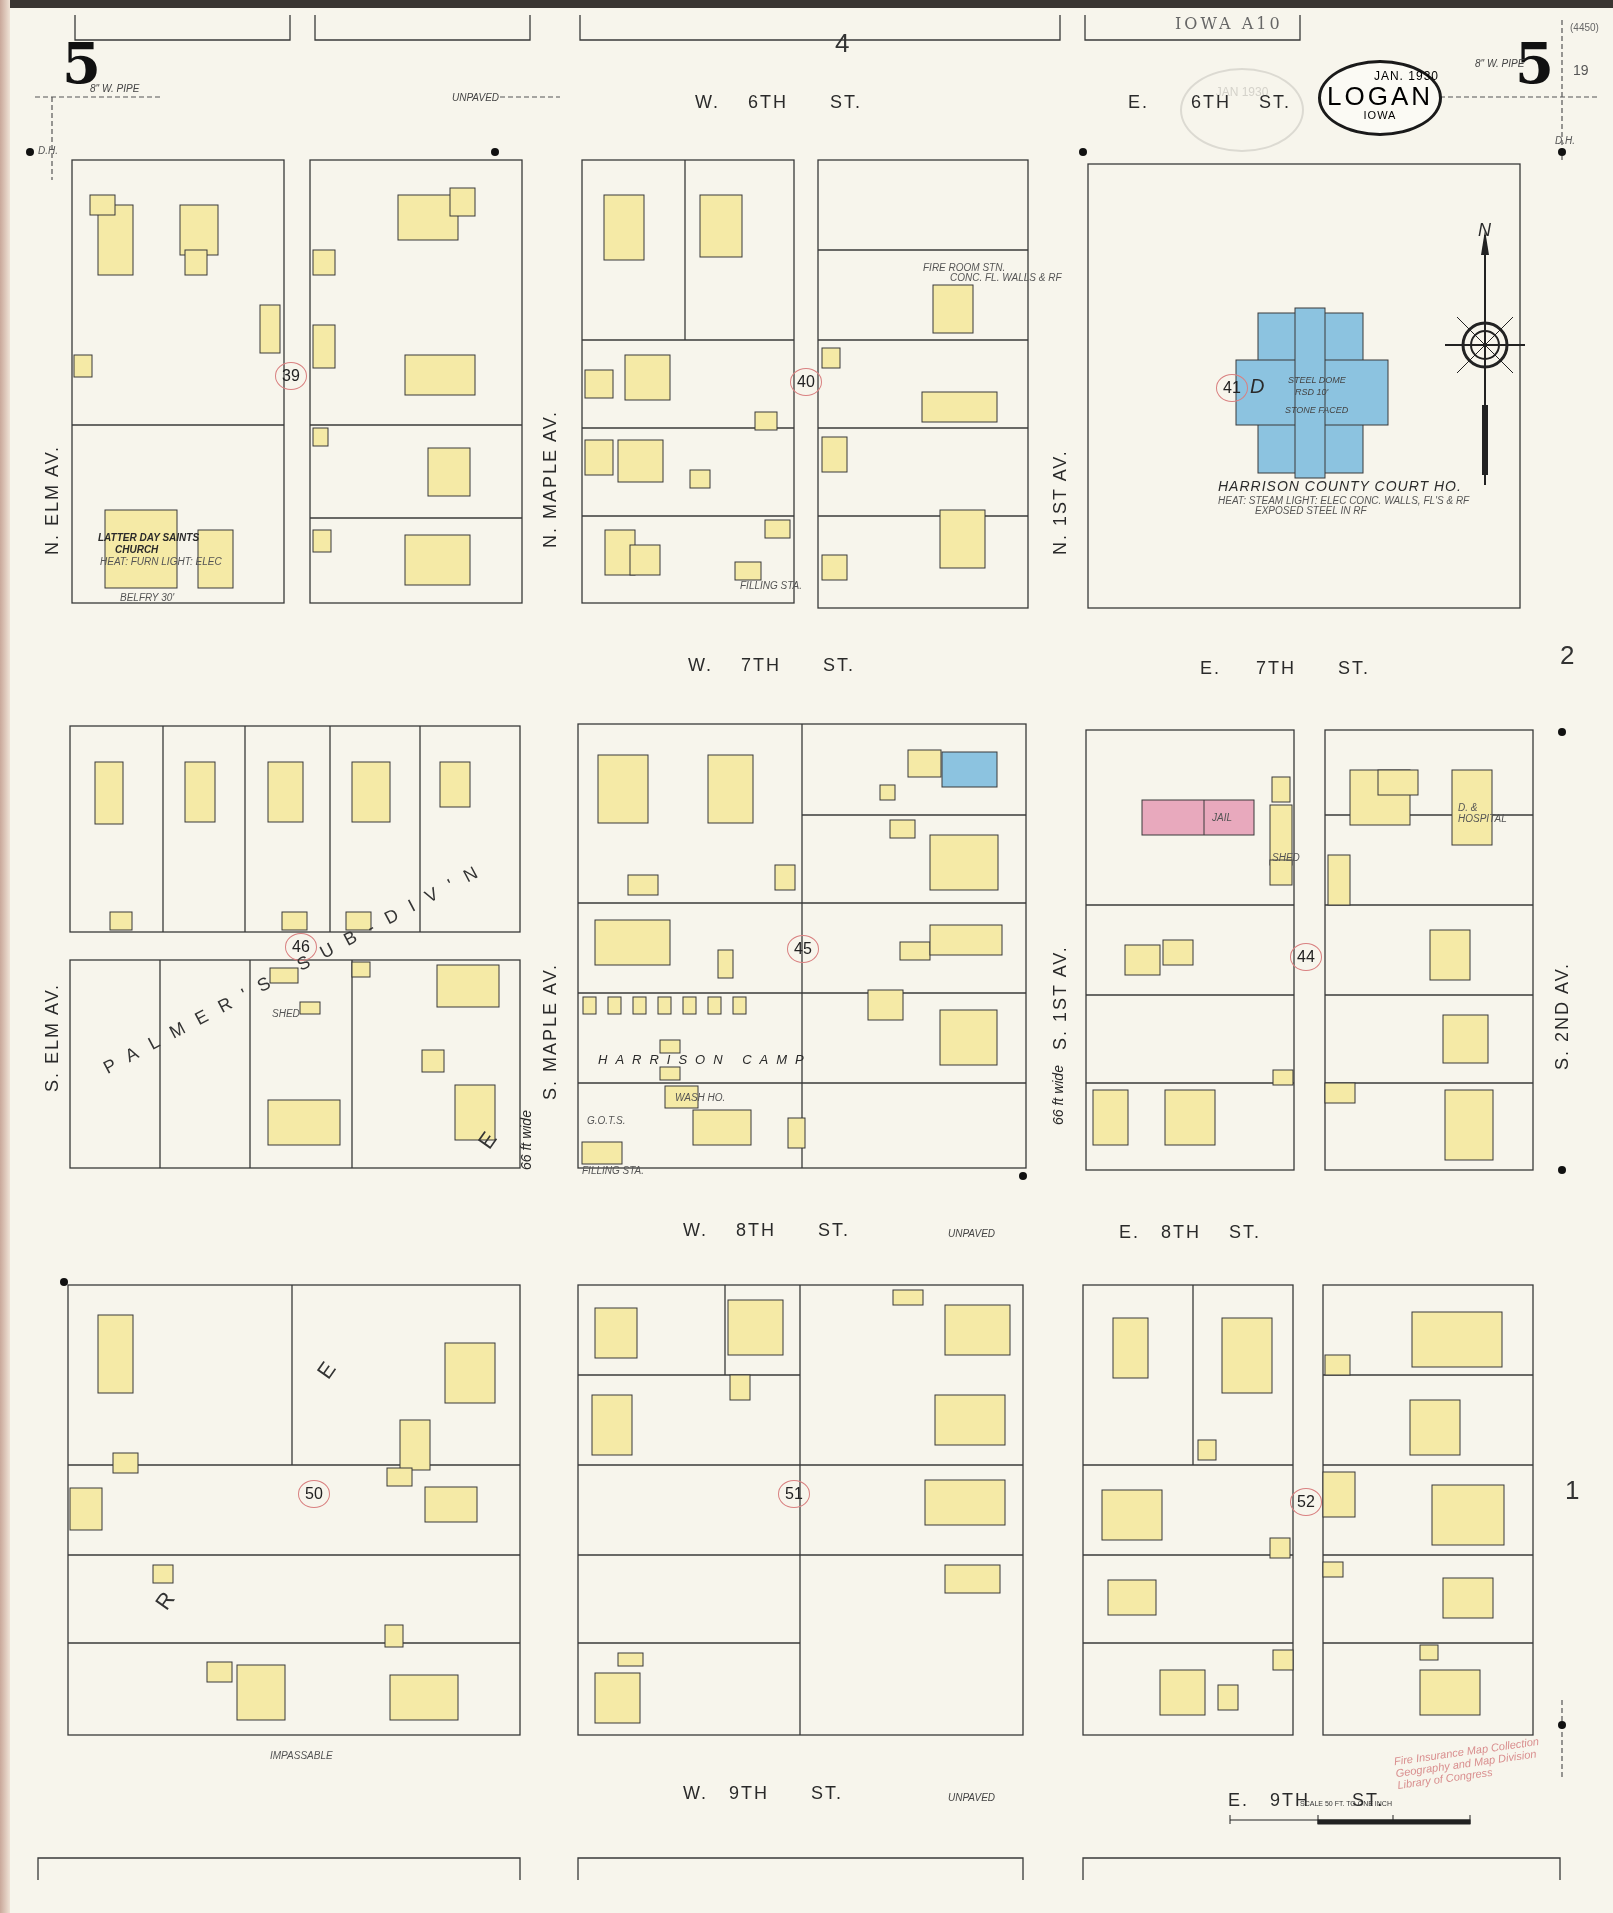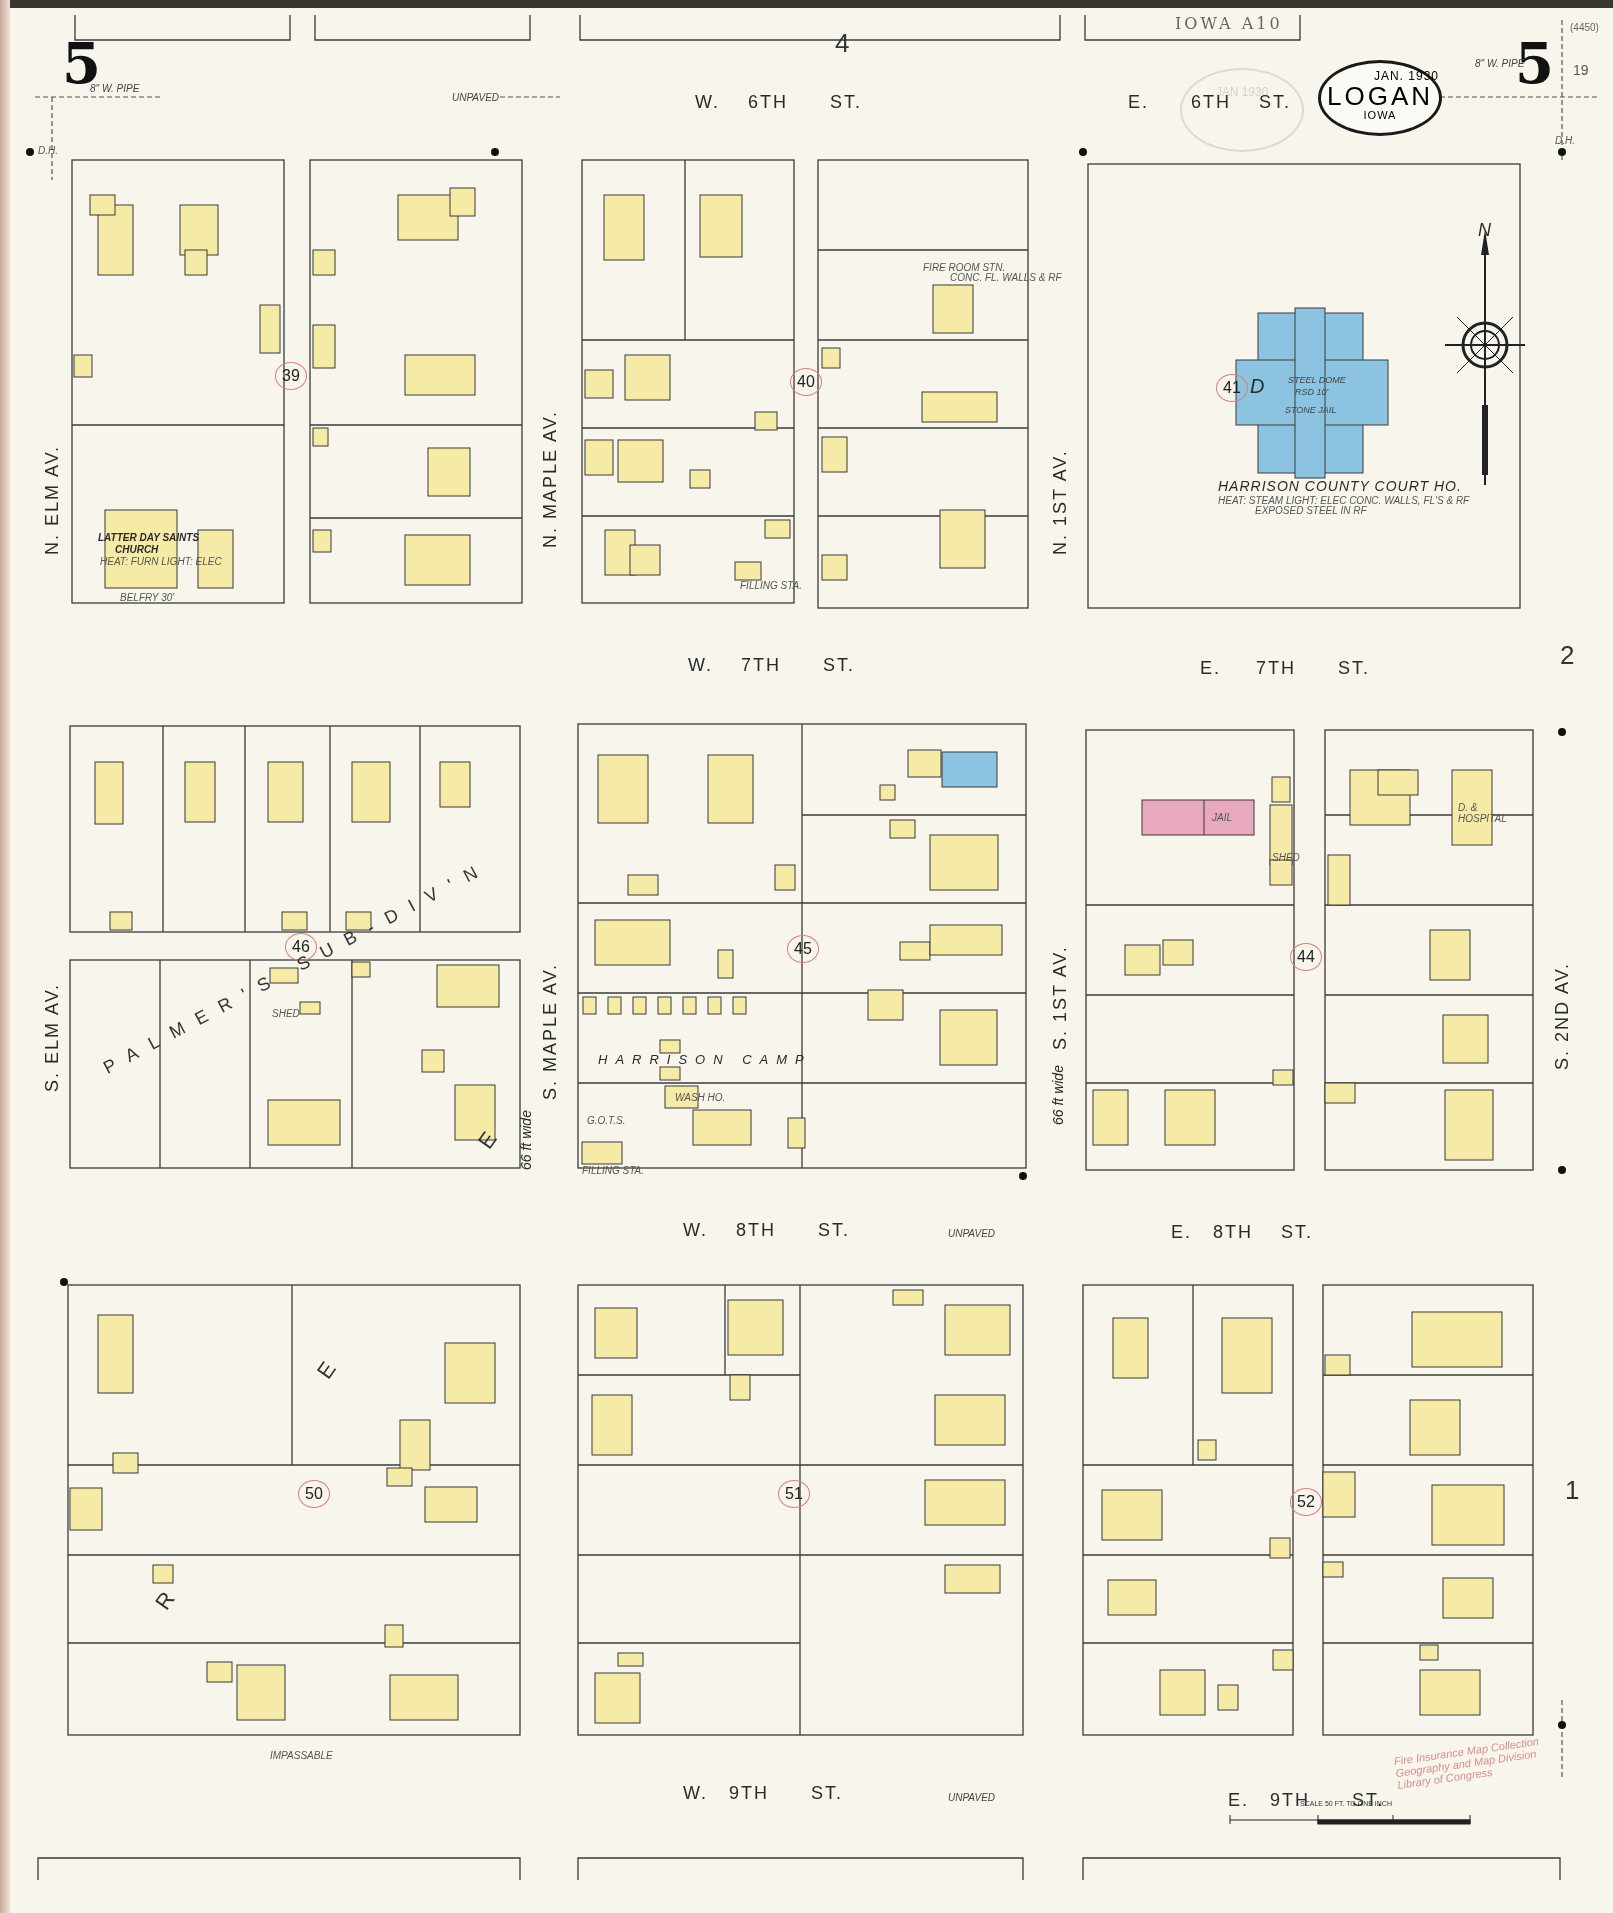--- a/index.html
+++ b/index.html
@@ -329,21 +329,21 @@
     <div class="s">IOWA</div>
   </div>
 
   <div class="lbl street" style="left:695px;top:92px"><span>W.</span>&nbsp;&nbsp;&nbsp;&nbsp;<span>6TH</span>&nbsp;&nbsp;&nbsp;&nbsp;&nbsp;&nbsp;<span>ST.</span></div>
   <div class="lbl street" style="left:1128px;top:92px"><span>E.</span>&nbsp;&nbsp;&nbsp;&nbsp;&nbsp;&nbsp;<span>6TH</span>&nbsp;&nbsp;&nbsp;&nbsp;<span>ST.</span></div>
   <div class="lbl small" style="left:452px;top:92px">UNPAVED</div>
   <div class="lbl street" style="left:688px;top:655px"><span>W.</span>&nbsp;&nbsp;&nbsp;&nbsp;<span>7TH</span>&nbsp;&nbsp;&nbsp;&nbsp;&nbsp;&nbsp;<span>ST.</span></div>
   <div class="lbl street" style="left:1200px;top:658px"><span>E.</span>&nbsp;&nbsp;&nbsp;&nbsp;&nbsp;<span>7TH</span>&nbsp;&nbsp;&nbsp;&nbsp;&nbsp;&nbsp;<span>ST.</span></div>
   <div class="lbl street" style="left:683px;top:1220px"><span>W.</span>&nbsp;&nbsp;&nbsp;&nbsp;<span>8TH</span>&nbsp;&nbsp;&nbsp;&nbsp;&nbsp;&nbsp;<span>ST.</span></div>
   <div class="lbl small" style="left:948px;top:1228px">UNPAVED</div>
-  <div class="lbl street" style="left:1171px;top:1222px"><span>E.</span>&nbsp;&nbsp;&nbsp;<span>8TH</span>&nbsp;&nbsp;&nbsp;&nbsp;<span>ST.</span></div>
+  <div class="lbl street" style="left:1119px;top:1222px"><span>E.</span>&nbsp;&nbsp;&nbsp;<span>8TH</span>&nbsp;&nbsp;&nbsp;&nbsp;<span>ST.</span></div>
   <div class="lbl street" style="left:683px;top:1783px"><span>W.</span>&nbsp;&nbsp;&nbsp;<span>9TH</span>&nbsp;&nbsp;&nbsp;&nbsp;&nbsp;&nbsp;<span>ST.</span></div>
   <div class="lbl small" style="left:948px;top:1792px">UNPAVED</div>
   <div class="lbl street" style="left:1228px;top:1790px"><span>E.</span>&nbsp;&nbsp;&nbsp;<span>9TH</span>&nbsp;&nbsp;&nbsp;&nbsp;&nbsp;&nbsp;<span>ST.</span></div>
 
   <div class="lbl street-v" style="left:42px;top:555px">N. ELM AV.</div>
   <div class="lbl street-v" style="left:42px;top:1092px">S. ELM AV.</div>
   <div class="lbl street-v" style="left:540px;top:548px">N. MAPLE AV.</div>
   <div class="lbl street-v" style="left:540px;top:1100px">S. MAPLE AV.</div>
   <div class="lbl street-v" style="left:518px;top:1170px;font-size:14px;font-style:italic;letter-spacing:0">66 ft wide</div>
   <div class="lbl street-v" style="left:1050px;top:555px">N. 1ST AV.</div>
@@ -362,21 +362,21 @@
   <div class="block-circle" style="left:1290px;top:943px">44</div>
   <div class="block-circle" style="left:787px;top:935px">45</div>
   <div class="block-circle" style="left:285px;top:933px">46</div>
   <div class="block-circle" style="left:298px;top:1480px">50</div>
   <div class="block-circle" style="left:778px;top:1480px">51</div>
   <div class="block-circle" style="left:1290px;top:1488px">52</div>
 
   <div class="lbl" style="left:1250px;top:375px;font-size:20px;font-style:italic">D</div>
   <div class="lbl small" style="left:1288px;top:375px;font-size:9px">STEEL DOME</div>
   <div class="lbl small" style="left:1295px;top:387px;font-size:9px">RSD 10'</div>
-  <div class="lbl small" style="left:1285px;top:405px;font-size:9px">STONE JAIL</div>
+  <div class="lbl small" style="left:1285px;top:405px;font-size:9px">STONE FACED</div>
   <div class="lbl" style="left:1218px;top:478px;font-size:14px;font-style:italic;letter-spacing:1px">HARRISON COUNTY COURT HO.</div>
   <div class="lbl tiny" style="left:1218px;top:495px">HEAT: STEAM  LIGHT: ELEC  CONC. WALLS, FL'S &amp; RF</div>
   <div class="lbl tiny" style="left:1255px;top:505px">EXPOSED STEEL IN RF</div>
   <div class="lbl" style="left:1478px;top:220px;font-size:18px;font-style:italic">N</div>
 
   <div class="lbl" style="left:98px;top:532px;font-size:10px;font-style:italic;font-weight:bold">LATTER DAY SAINTS</div>
   <div class="lbl" style="left:115px;top:544px;font-size:10px;font-style:italic;font-weight:bold">CHURCH</div>
   <div class="lbl tiny" style="left:100px;top:556px">HEAT: FURN  LIGHT: ELEC</div>
   <div class="lbl tiny" style="left:120px;top:592px">BELFRY 30'</div>
 

